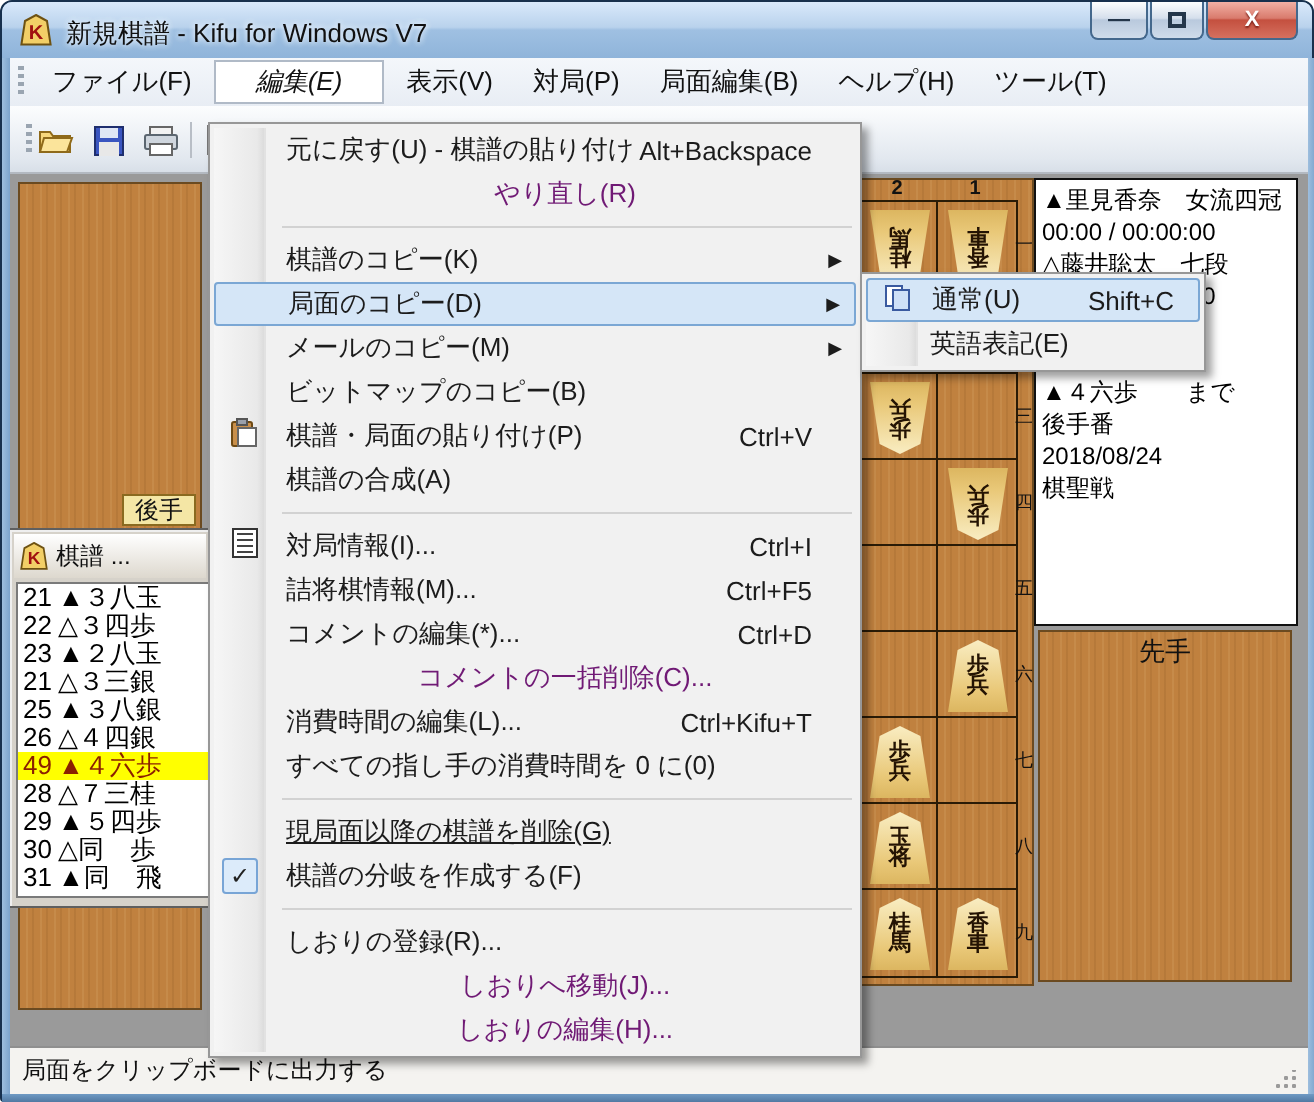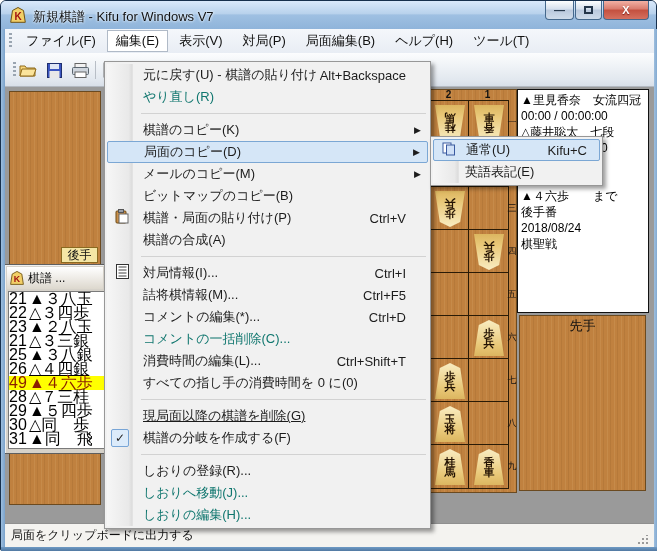--- a/index.html
+++ b/index.html
@@ -28,21 +28,21 @@
     color:#fff; text-shadow:0 1px 1px #7d2018; }
   .maxglyph { width:9px; height:8px; border:2px solid #24364a; display:inline-block; }
 
   
   #menubar { left:4px; top:28px; width:649px; height:24px;
     background:linear-gradient(#f4f7fb,#e8edf4); display:flex; align-items:center;
     font-size:13px; color:#111; }
   .grip { width:3px; height:16px; margin:0 5px 0 4px;
     background:repeating-linear-gradient(#9aa5b1 0 2px, transparent 2px 4px); }
   .mb-item { padding:2px 9px; margin-right:2px; white-space:nowrap; }
-  .mb-item.active { background:#fff; border:1px solid #b0bac7; padding:1px 8px; }
+  .mb-item.active { background:#fff; border:1px solid #b0bac7; padding:1px 20px;font-style:italic; }
   #toolbar { left:4px; top:52px; width:649px; height:34px;
     background:linear-gradient(#fcfdfe,#e2e8ef 80%,#d8dfe8);
     border-bottom:1px solid #b3b9c1; }
   .tb-icon { top:6px; width:22px; height:22px; display:flex; align-items:center; justify-content:center; }
   .tb-sep { top:8px; width:1px; height:18px; background:#b8bec6; }
   #navgroup { left:431px; top:57px; width:209px; height:27px;
     background:linear-gradient(#ffffff,#e9edf1); border:1px solid #c3c8ce;
     border-radius:3px; display:flex; align-items:center; padding:0 3px; }
   .nav-btn { width:24px; height:22px; display:flex; align-items:center; justify-content:center;
     font-size:12px; color:#1a1a1a; letter-spacing:-2px; white-space:nowrap; }
@@ -62,21 +62,21 @@
   #sente-label { left:518px; top:316px; width:127px; text-align:center;
     font-size:13px; color:#111; }
 
   
   #kifu-win { left:3px; top:263px; width:102px; height:190px; background:#d6d2ca;
     border:1px solid #5f5f5f; box-shadow:1px 1px 0 #efefef inset; z-index:5; }
   #kifu-title { left:2px; top:2px; width:96px; height:22px;
     background:linear-gradient(#ffffff,#ddd8ce); display:flex; align-items:center;
     font-size:12px; color:#111; gap:4px; padding-left:3px; }
   #kifu-list { left:3px; top:26px; width:98px; height:158px; background:#fff;
-    border:1px solid #7a7a7a; overflow:hidden; font-size:16px; }
+    border:1px solid #7a7a7a; overflow:hidden; font-size:13px; }
   .mv-row { height:14px; line-height:14px; display:flex; white-space:pre; color:#000; }
   .mv-no { width:17px; text-align:right; margin-right:3px; }
   .mv-row.sel { background:#ffff00; color:#8b2000; }
 
   
   #board { left:425px; top:88px; width:91px; height:404px; }
   .col-label { top:0px; width:39px; text-align:center; font-size:10px; font-weight:bold; color:#111; }
   .row-label { left:81px; width:10px; text-align:center; font-size:9px; color:#111; }
   #grid { left:3px; top:11px; width:80px; height:389px; border:1px solid #2a1b06; }
   .cell { position:absolute; width:39px; height:43px; }
@@ -112,21 +112,21 @@
   
   .menu { background:#f1f1f1; border:1px solid #979797; padding:2px;
     box-shadow:3px 3px 4px rgba(0,0,0,.38); font-size:13px; color:#1c1c1c; }
   #edit-menu { left:103px; top:60px; width:327px; z-index:20; }
   #copy-submenu { left:429px; top:135px; width:173px; z-index:21; }
   .menu-gutter { position:absolute; left:2px; top:2px; bottom:2px; width:26px;
     background:linear-gradient(to right,#f6f6f6,#e9e9e9 86%,#dcdcdc);
     border-right:1px solid #e2e2e2; }
   .menu-item { position:relative; height:22px; display:flex; align-items:center;
     padding:0 6px 0 36px; white-space:nowrap; }
-  .menu-item.disabled { color:#0f766e; }
+  .menu-item.disabled { color:#701a75;justify-content:center; }
   .menu-item.hl { background:#d5e6f7; border:1px solid #7ba7d4; border-radius:2px;
     height:22px; }
   .mi-shortcut { margin-left:auto; padding-right:16px; }
   .mi-arrow { position:absolute; right:7px; font-size:9px; color:#1c1c1c; }
   .mi-icon { position:absolute; left:6px; width:18px; text-align:center; }
   .mi-check { position:absolute; left:4px; width:18px; height:18px;
     background:#dcebfa; border:1px solid #78a5d6; border-radius:2px;
     display:flex; align-items:center; justify-content:center; font-size:12px; color:#222; }
   .menu-sep { height:1px; background:#d2d2d2; margin:5px 2px 5px 34px; }
   #copy-submenu .menu-item { padding-left:32px; }
@@ -320,21 +320,21 @@
         <text x="8" y="12.5" font-size="10" font-weight="bold" text-anchor="middle" fill="#a01010">K</text>
       </svg>
       <span>棋譜 ...</span>
     </div>
     <div id="kifu-list" class="abs">
         <div class="mv-row"><div class="mv-no" style="display: inline-block;">21</div><div style="display: inline;">▲３八玉</div></div>
         <div class="mv-row"><div class="mv-no" style="display: inline-block;">22</div><div style="display: inline;">△３四歩</div></div>
         <div class="mv-row"><div class="mv-no" style="display: inline-block;">23</div><div style="display: inline;">▲２八玉</div></div>
         <div class="mv-row"><div class="mv-no" style="display: inline-block;">21</div><div style="display: inline;">△３三銀</div></div>
         <div class="mv-row"><div class="mv-no" style="display: inline-block;">25</div><div style="display: inline;">▲３八銀</div></div>
-        <div class="mv-row"><div class="mv-no" style="display: inline-block;">26</div><div style="display: inline; text-decoration: underline;">△４四銀</div></div>
+        <div class="mv-row"><div class="mv-no" style="display: inline-block;">26</div><div style="display: inline;">△４四銀</div></div>
         <div class="mv-row sel"><div class="mv-no" style="display: inline-block;">49</div><div style="display: inline;">▲４六歩</div></div>
         <div class="mv-row"><div class="mv-no" style="display: inline-block;">28</div><div style="display: inline;">△７三桂</div></div>
         <div class="mv-row"><div class="mv-no" style="display: inline-block;">29</div><div style="display: inline;">▲５四歩</div></div>
         <div class="mv-row"><div class="mv-no" style="display: inline-block;">30</div><div style="display: inline;">△同　歩</div></div>
         <div class="mv-row"><div class="mv-no" style="display: inline-block;">31</div><div style="display: inline;">▲同　飛</div></div>
       </div>
   </div>
 
   <div id="statusbar" class="abs">
     <span>局面をクリップボードに出力する</span>
@@ -393,21 +393,21 @@
       </div>
       <div class="menu-item">
         <div style="display: inline;">コメントの編集(*)...</div>
         <div class="mi-shortcut">Ctrl+D</div>
       </div>
       <div class="menu-item disabled">
         <div style="display: inline;">コメントの一括削除(C)...</div>
       </div>
       <div class="menu-item">
         <div style="display: inline;">消費時間の編集(L)...</div>
-        <div class="mi-shortcut">Ctrl+Shift+T</div>
+        <div class="mi-shortcut">Ctrl+Kifu+T</div>
       </div>
       <div class="menu-item">
         <div style="display: inline;">すべての指し手の消費時間を 0 に(0)</div>
       </div>
       <div class="menu-sep"></div>
       <div class="menu-item">
         <div style="display: inline; text-decoration: underline;">現局面以降の棋譜を削除(G)</div>
       </div>
       <div class="menu-item">
         <div class="mi-check">✓</div>
@@ -426,21 +426,21 @@
     </div>
 
   <div id="copy-submenu" class="menu abs">
     <div class="menu-gutter"></div>
   <div class="menu-item hl">
         <div class="mi-icon"><svg width="14" height="14" viewBox="0 0 14 14">
             <rect x="1" y="1" width="8" height="10" fill="#fff" stroke="#3a5aa0"></rect>
             <rect x="4.5" y="3" width="8" height="10" fill="#cfe0f7" stroke="#3a5aa0"></rect>
           </svg></div>
         <div style="display: inline;">通常(U)</div>
-        <div class="mi-shortcut">Kifu+C</div>
+        <div class="mi-shortcut">Shift+C</div>
       </div>
       <div class="menu-item">
         <div style="display: inline;">英語表記(E)</div>
       </div>
     </div>
 
   <div id="border-left" class="aero-side abs"></div>
   <div id="border-right" class="aero-side abs"></div>
   <div id="border-bottom" class="abs"></div>
 </div>

